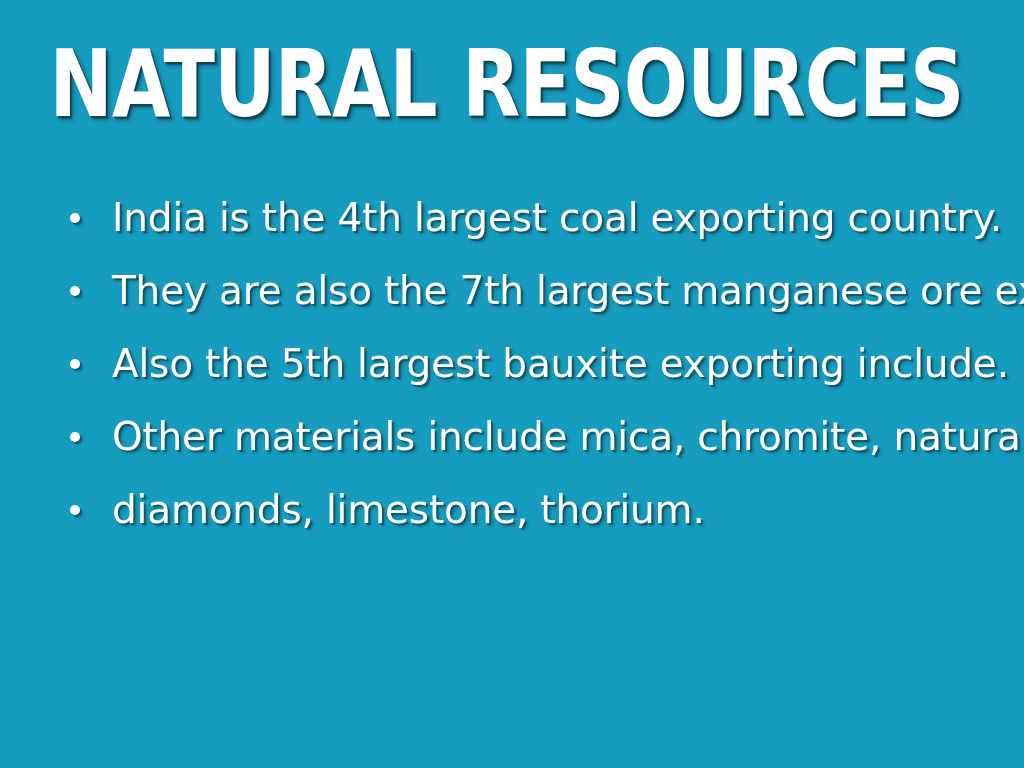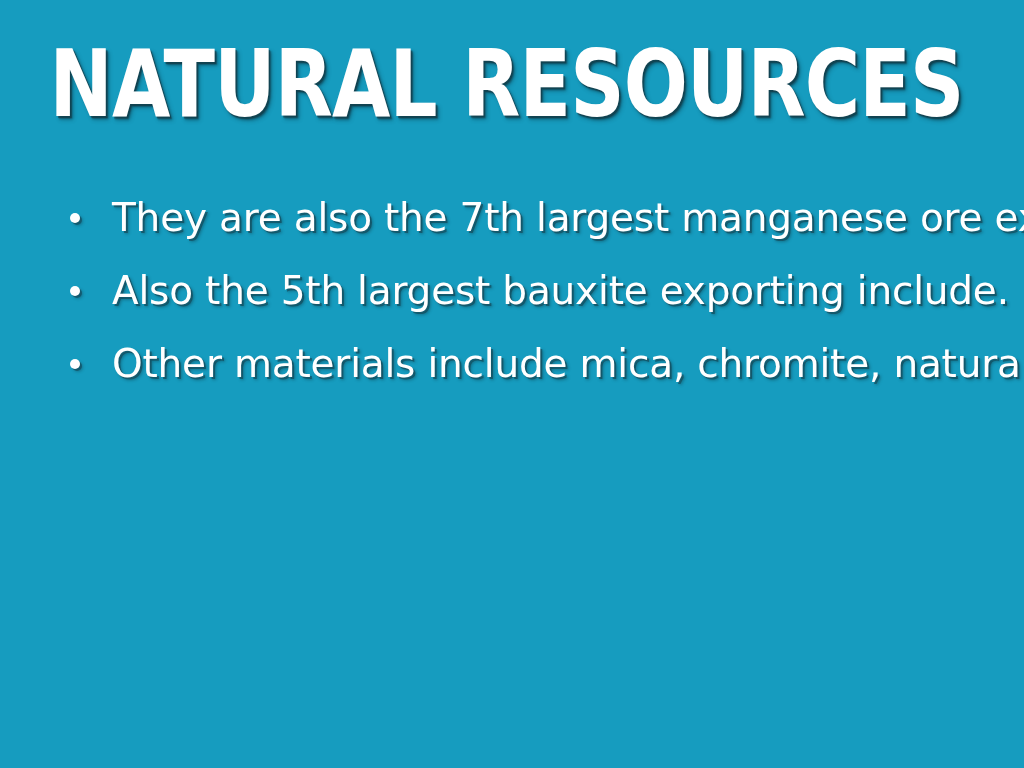--- a/index.html
+++ b/index.html
@@ -104,32 +104,40 @@
 <body>
 
 <div id="slide">
 
   <div id="title-block">
     <h1 id="slide-title">NATURAL RESOURCES</h1>
   </div>
 
   <ul id="bullet-list">
 
+    <li class="bullet-item">
+      <span class="bullet-marker"></span>
+      <span class="bullet-text">India is the 4th largest coal exporting country.</span>
+    </li>
 
     <li class="bullet-item">
       <span class="bullet-marker"></span>
       <span class="bullet-text">They are also the 7th largest manganese ore exporter.</span>
     </li>
 
     <li class="bullet-item">
       <span class="bullet-marker"></span>
       <span class="bullet-text">Also the 5th largest bauxite exporting include.</span>
     </li>
 
     <li class="bullet-item">
       <span class="bullet-marker"></span>
       <span class="bullet-text">Other materials include mica, chromite, natural gas,</span>
     </li>
 
+    <li class="bullet-item">
+      <span class="bullet-marker"></span>
+      <span class="bullet-text">diamonds, limestone, thorium.</span>
+    </li>
 
   </ul>
 
 </div>
 
 </body></html>

